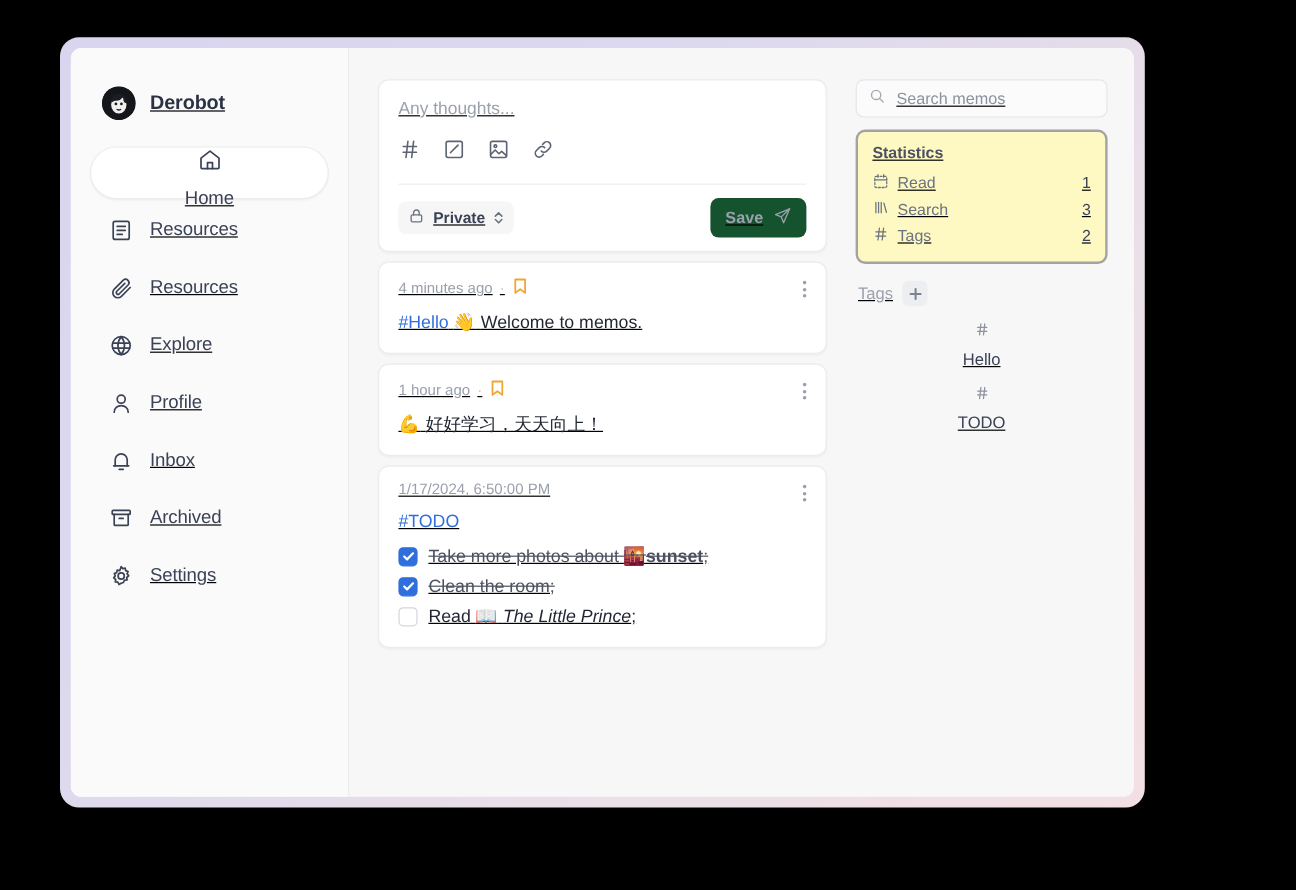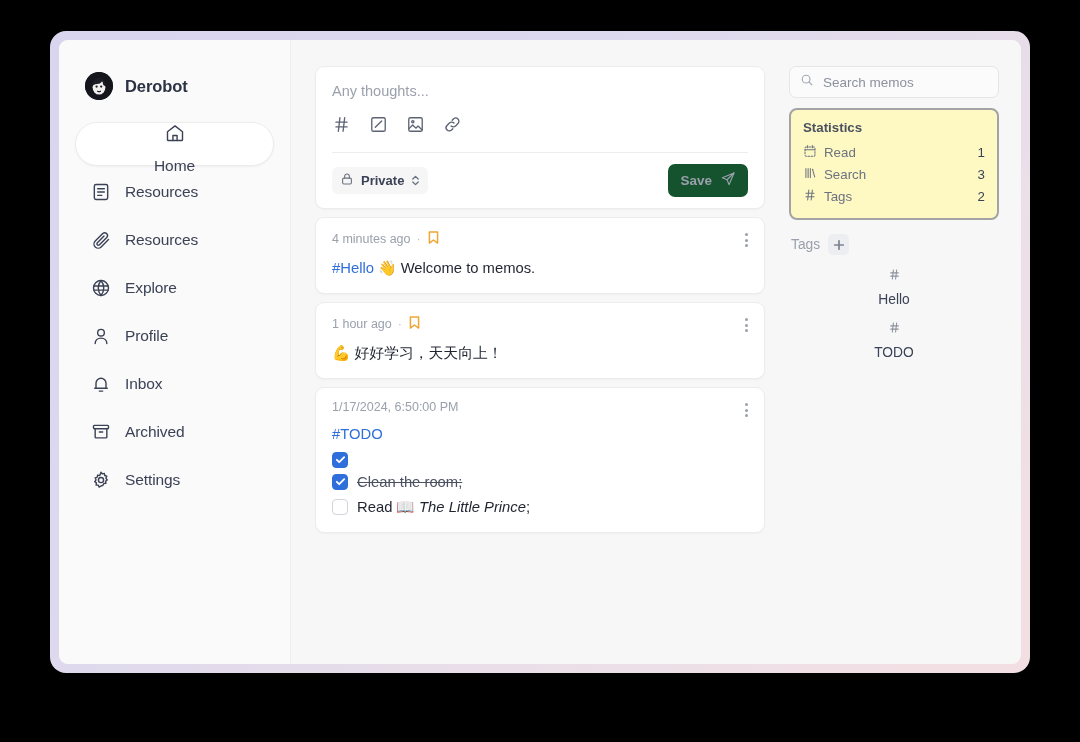--- a/index.html
+++ b/index.html
@@ -9,24 +9,25 @@
     height: 742px;
     background: #000000;
     font-family: "Liberation Sans", "DejaVu Sans", sans-serif;
     overflow: hidden;
   }
 
   
   #app-window {
     position: absolute;
     left: 50px; top: 31px;
-    width: 980px; height: 642px;
+    width: 904px; height: 642px;
     border-radius: 16px;
     padding: 9px;
     background: linear-gradient(135deg, #d9d5ef 0%, #dcd8ee 35%, #ebdfe8 70%, #f3dfe3 100%);
+    text-decoration: underline;
   }
   #app-body {
     width: 100%; height: 100%;
     background: #f7f7f8;
     border-radius: 9px;
     display: flex;
     overflow: hidden;
     position: relative;
   }
 
@@ -418,20 +419,21 @@
         </div>
         <div class="memo-body">
           <div><span class="tag-link">#TODO</span></div>
 
           <div class="task done" style="margin-top:6px;">
             <span class="box">
               <svg width="11" height="11" viewBox="0 0 12 12" fill="none" stroke="#ffffff" stroke-width="2" stroke-linecap="round" stroke-linejoin="round">
                   <path d="M2 6.3l2.6 2.6L10 3.4"></path>
                 </svg>
             </span>
+            <span class="label"><span>Take more photos about </span><span class="emoji">🌇</span><b>sunset</b><span>;</span></span>
           </div>
 
           <div class="task done">
             <span class="box">
               <svg width="11" height="11" viewBox="0 0 12 12" fill="none" stroke="#ffffff" stroke-width="2" stroke-linecap="round" stroke-linejoin="round">
                   <path d="M2 6.3l2.6 2.6L10 3.4"></path>
                 </svg>
             </span>
             <span class="label">Clean the room;</span>
           </div>

